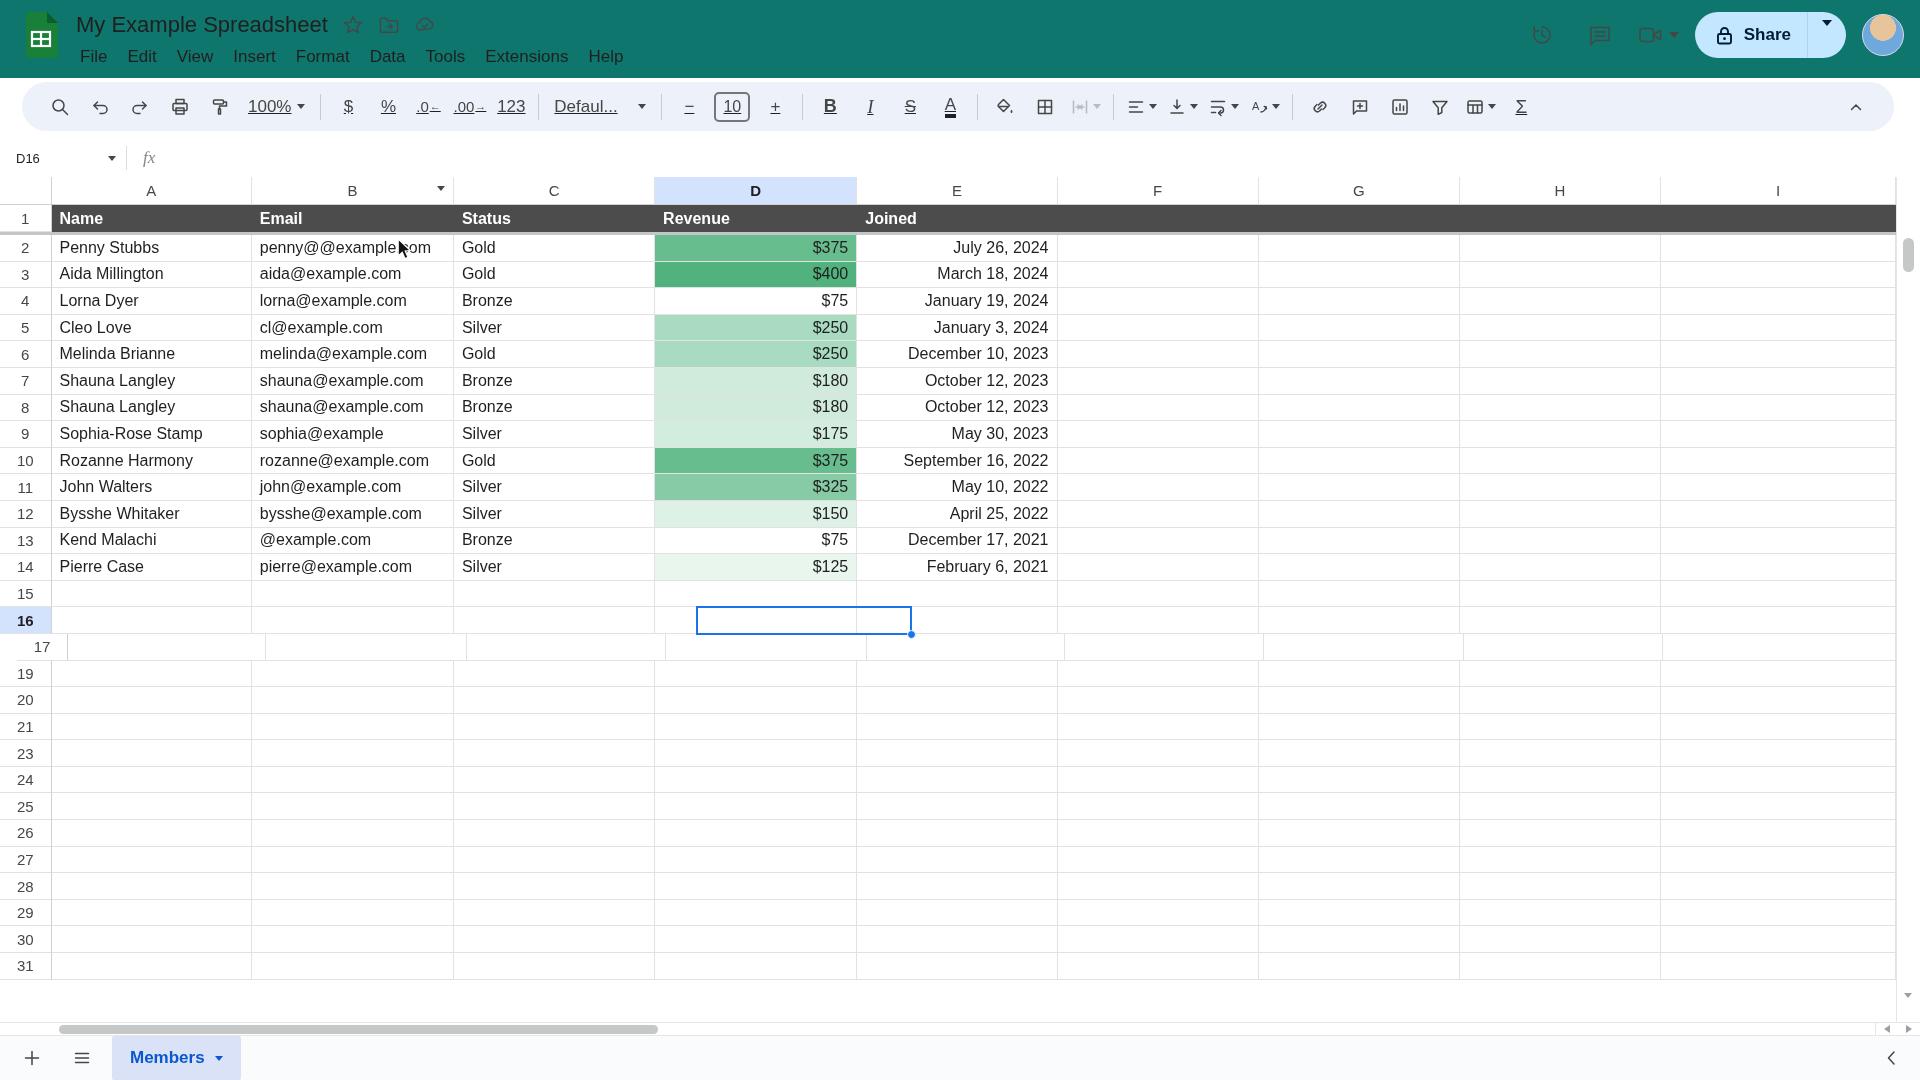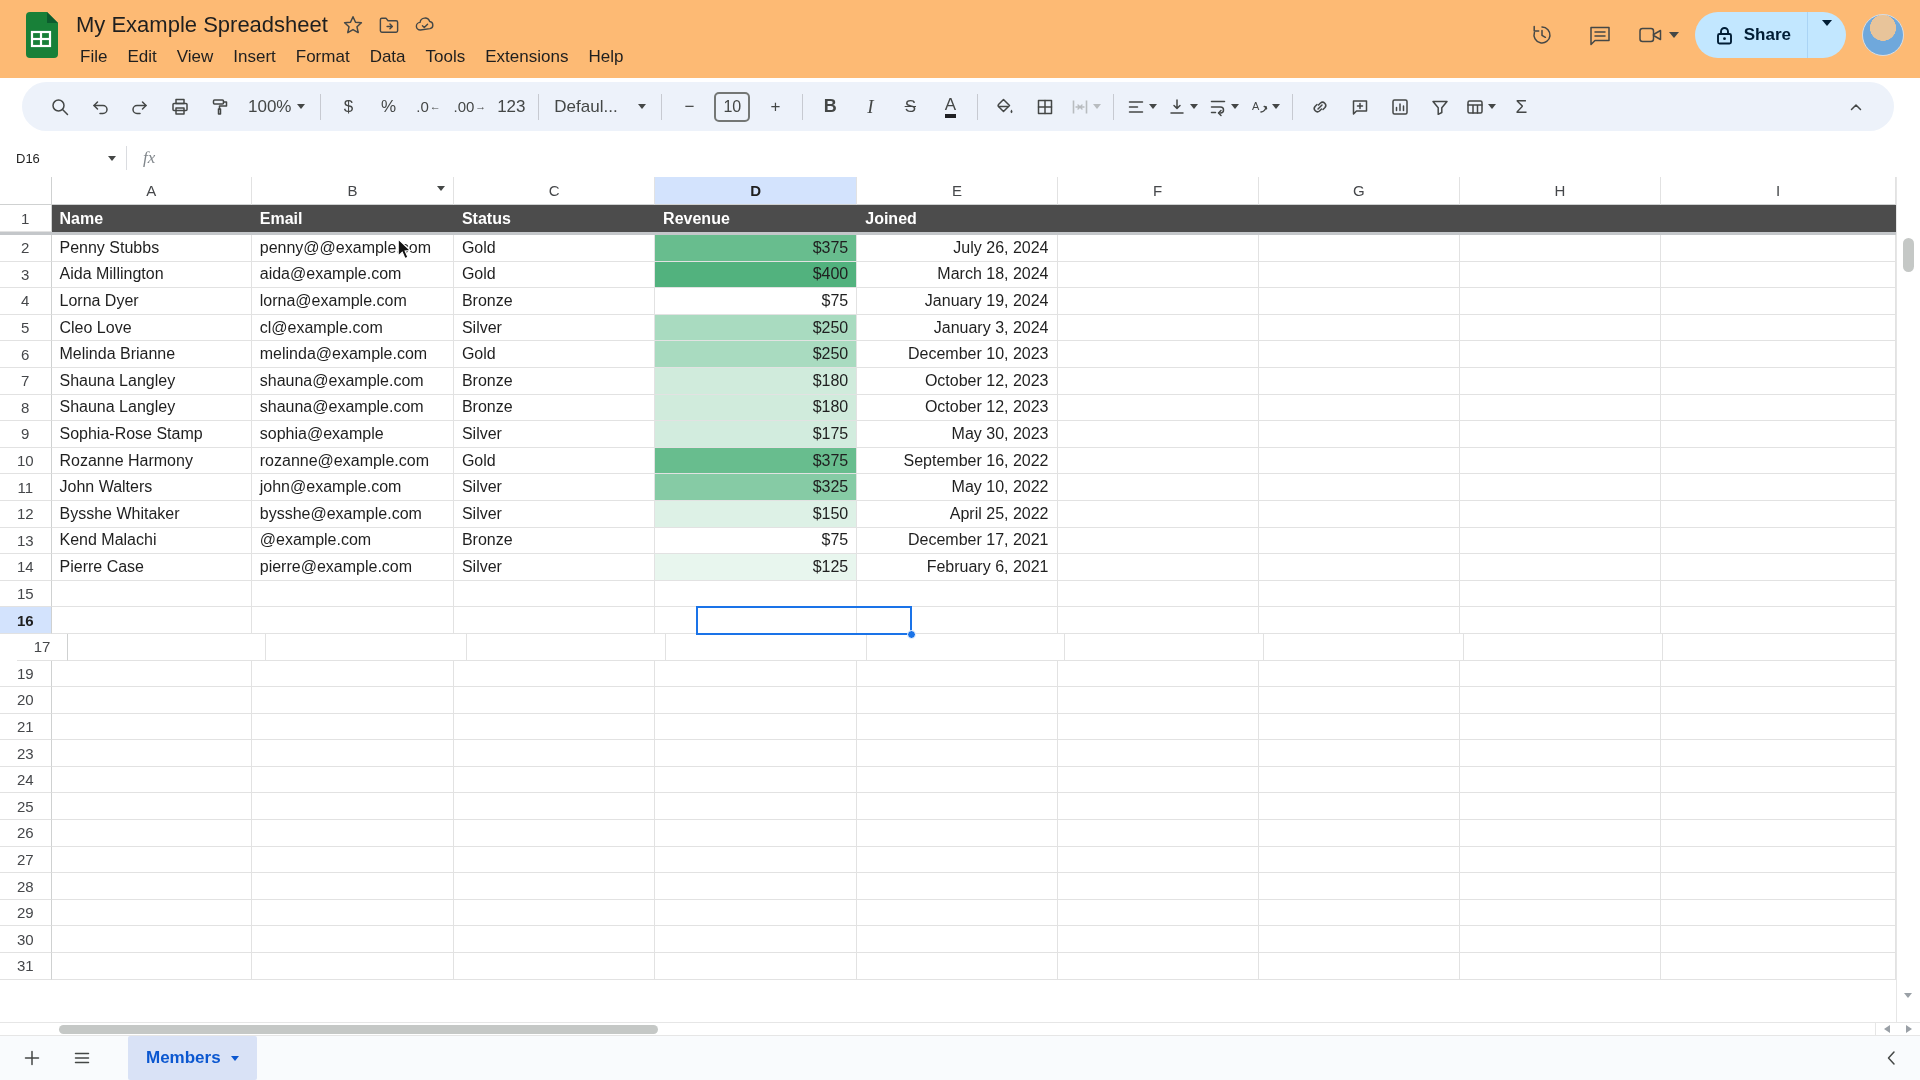--- a/index.html
+++ b/index.html
@@ -7,21 +7,21 @@
     width:1920px;height:1080px;position:relative;overflow:hidden;
     background:#ffffff;color:#202124;
     font-family:"Liberation Sans","DejaVu Sans",sans-serif;
     -webkit-font-smoothing:antialiased;
   }
   svg{display:block}
   .ic{stroke:#444746;fill:none;stroke-width:1.5;stroke-linecap:round;stroke-linejoin:round}
   .ic-fill{fill:#444746;stroke:none}
 
   
-  .topbar{position:absolute;left:0;top:0;width:1920px;height:78px;background:#fdba74;}
+  .topbar{position:absolute;left:0;top:0;width:1920px;height:78px;background:#0f766e;}
   .logo{position:absolute;left:24px;top:12px;width:34px;height:46px;}
   .title-row{position:absolute;left:76px;top:12px;display:flex;align-items:center;gap:14px;}
   .doc-title{font-size:22px;color:#1f1f1f;}
   .title-ic{width:22px;height:22px;display:flex;align-items:center;justify-content:center;}
   .menu-row{position:absolute;left:70px;top:44px;display:flex;align-items:center;}
   .menu-item{font-size:17px;color:#1f1f1f;padding:3px 10px;border-radius:6px;}
   .topbar-right{position:absolute;right:16px;top:12px;display:flex;align-items:center;gap:16px;}
   .tb-right-ic{width:42px;height:42px;display:flex;align-items:center;justify-content:center;border-radius:50%;}
   .camera-wrap{display:flex;align-items:center;gap:4px;}
   .share-btn{height:46px;background:#c2e7ff;border-radius:24px;display:flex;align-items:center;color:#001d35;}
@@ -31,21 +31,21 @@
   .share-dd{padding:0 14px;}
   .avatar{width:40px;height:40px;border-radius:50%;background:radial-gradient(circle at 50% 32%,#e8c49a 0 38%,#6fa8dc 39% 100%);border:1px solid #d7dde4;}
   .caret{width:0;height:0;border-left:5px solid transparent;border-right:5px solid transparent;border-top:6px solid #444746;}
   .caret.small{border-left-width:4px;border-right-width:4px;border-top-width:5px;}
   .caret.blue{border-top-color:#0b57d0;}
   .caret.gray{border-top-color:#b8bcbf;}
 
   
   .toolbar{position:absolute;left:22px;top:82px;width:1872px;height:49px;background:#edf2fa;border-radius:25px;
     display:flex;align-items:center;padding:0 18px;box-sizing:border-box;}
-  .tbtn{height:34px;min-width:30px;padding:0 5px;display:flex;align-items:center;justify-content:center;border-radius:6px;gap:3px;}
+  .tbtn{height:34px;min-width:30px;padding:0 5px;display:flex;align-items:center;justify-content:center;border-radius:6px;gap:3px;text-decoration:underline;}
   .tb-sep{width:1px;height:26px;background:#c7cad1;margin:0 7px;}
   .tb-txt{font-size:17px;color:#444746;}
   .zoom-box{display:flex;align-items:center;gap:6px;padding:0 8px;}
   .font-box{display:flex;align-items:center;gap:10px;padding:0 8px;width:92px;justify-content:space-between;}
   .size-box{width:32px;height:26px;border:2px solid #747775;border-radius:5px;display:flex;align-items:center;justify-content:center;font-size:16px;color:#444746;}
   .fmt-b{font-weight:bold;font-size:18px;color:#444746;}
   .fmt-i{font-style:italic;font-family:"Liberation Serif",serif;font-size:19px;color:#444746;}
   .fmt-s{font-size:17px;color:#444746;text-decoration:line-through;}
   .fmt-a{font-size:17px;color:#444746;border-bottom:4px solid #202124;line-height:1;padding-bottom:1px;}
   .dec-wrap{display:flex;align-items:flex-end;gap:1px;font-size:15px;color:#444746;}
@@ -86,21 +86,21 @@
   .vdown{position:absolute;left:7px;bottom:6px;}
   .hscroll{position:absolute;left:0;top:1022px;width:1920px;height:14px;background:#ffffff;border-top:1px solid #e6e6e6;border-bottom:1px solid #e6e6e6;box-sizing:border-box;}
   .hthumb{position:absolute;left:59px;top:2px;width:599px;height:9px;background:#c5c8c6;border-radius:5px;}
   .harrows{position:absolute;right:0;top:0;height:12px;width:44px;border-left:1px solid #e6e6e6;display:flex;align-items:center;justify-content:space-around;}
   .tri-l{width:0;height:0;border-top:4px solid transparent;border-bottom:4px solid transparent;border-right:6px solid #9aa0a6;}
   .tri-r{width:0;height:0;border-top:4px solid transparent;border-bottom:4px solid transparent;border-left:6px solid #9aa0a6;}
 
   
   .bottombar{position:absolute;left:0;top:1036px;width:1920px;height:44px;background:#f9fbfd;display:flex;align-items:center;}
   .bb-btn{width:36px;height:36px;display:flex;align-items:center;justify-content:center;border-radius:50%;}
-  .sheet-tab{margin-left:28px;height:44px;background:#d9e2f6;display:flex;align-items:center;gap:10px;padding:0 18px;border-radius:2px;}
+  .sheet-tab{margin-left:12px;height:44px;background:#d9e2f6;display:flex;align-items:center;gap:10px;padding:0 18px;border-radius:2px;}
   .sheet-tab-label{font-size:17px;font-weight:bold;color:#0b57d0;}
   .bb-left-pad{width:64px;display:flex;justify-content:center;}
   .bb-chevron{margin-left:auto;margin-right:18px;}
 
   .cursor{position:absolute;left:395px;top:238px;z-index:50;}
 </style>
 </head>
 <body>
 
 <div class="topbar">

